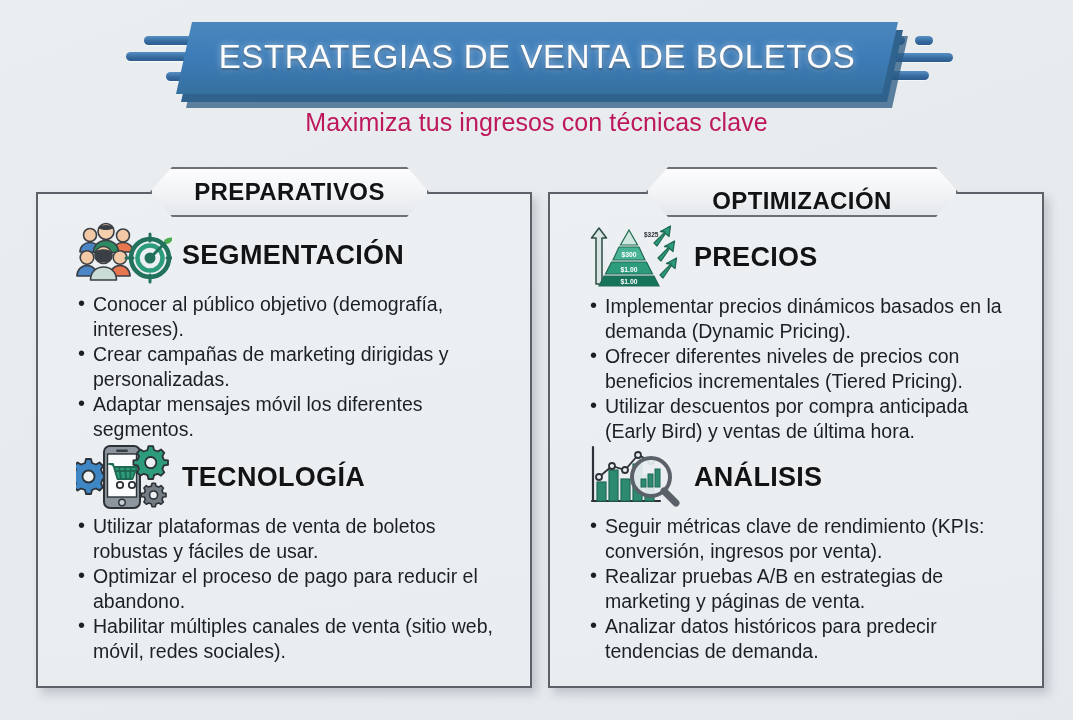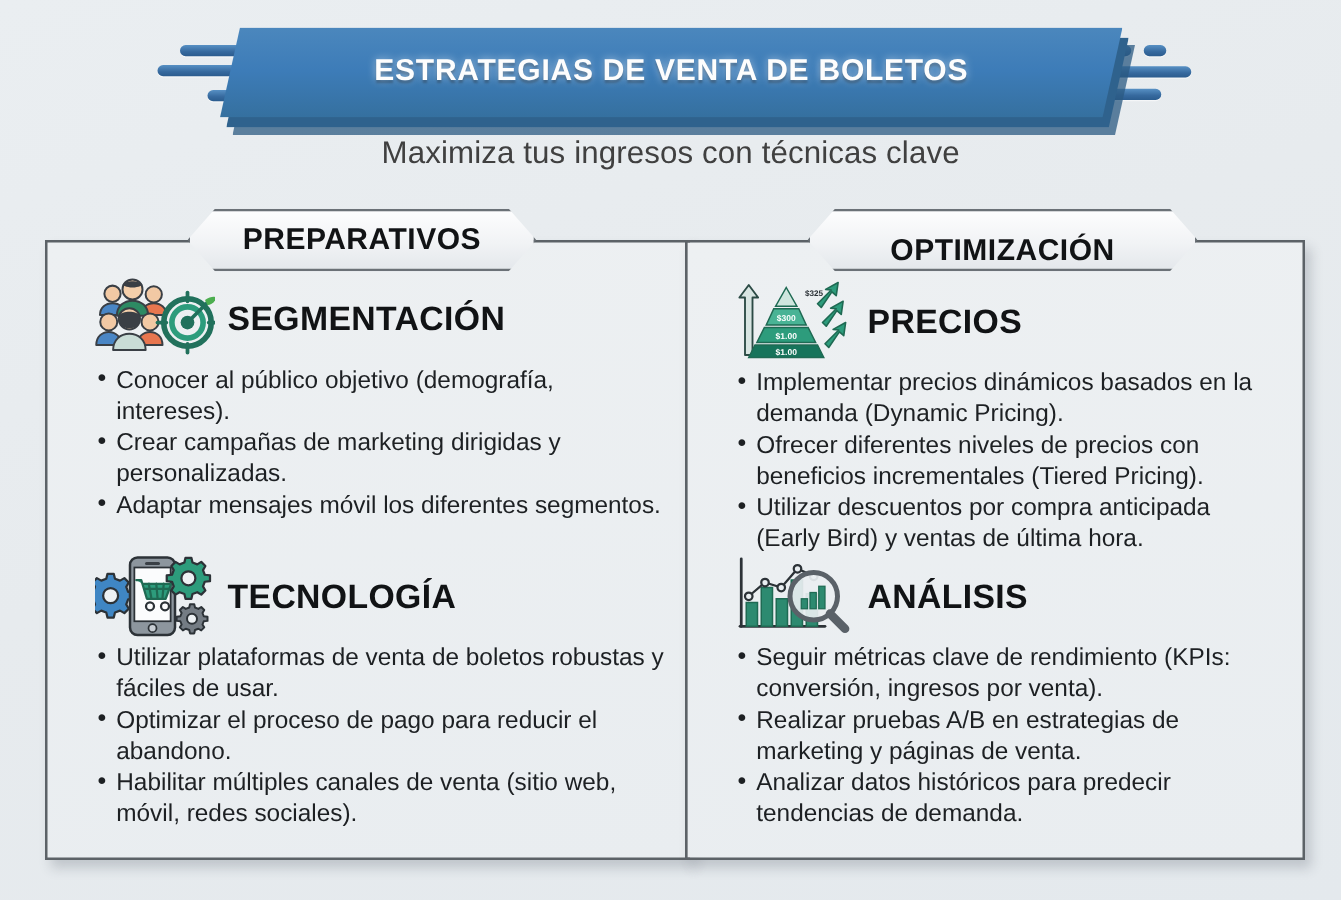--- a/index.html
+++ b/index.html
@@ -49,40 +49,40 @@
   .banner-shadow-b{
     position:absolute;left:186px;top:14px;width:722px;height:72px;
     background:#2b5a82;opacity:.75;
     clip-path:polygon(16px 0, 100% 0, calc(100% - 16px) 100%, 0 100%);
     z-index:1;
     filter:blur(.4px);
   }
   .banner-title{
     position:absolute;inset:0;
     display:flex;align-items:center;justify-content:center;
-    font-size:24px;font-weight:bold;letter-spacing:.6px;
+    font-size:33px;font-weight:normal;letter-spacing:.6px;
     color:#fdfdfd;
     text-shadow:0 0 7px rgba(255,255,255,.55),0 2px 2px rgba(0,0,0,.32);
     white-space:nowrap;
     padding-bottom:2px;
   }
   .subtitle{
     position:absolute;left:0;top:108px;width:1073px;
-    text-align:center;font-size:25px;color:#404040;
+    text-align:center;font-size:25px;color:#be185d;
     letter-spacing:.1px;
   }
 
   
   .panel{
     position:absolute;top:192px;height:492px;
     background:linear-gradient(170deg,#edf0f2 0%,#e9edf0 100%);
     border:2px solid #5c6267;
     box-shadow:5px 6px 9px rgba(60,70,80,.22);
   }
-  .panel.left{left:36px;width:492px;padding-left:20px;}
+  .panel.left{left:36px;width:492px;}
   .panel.right{left:548px;width:492px;}
 
   .tag{
     position:absolute;top:-27px;height:46px;
     background:linear-gradient(180deg,#fdfdfe 0%,#f1f3f5 55%,#e4e8ec 100%);
     border:2px solid #6b7177;
     clip-path:polygon(22px 0, calc(100% - 22px) 0, 100% 50%, calc(100% - 22px) 100%, 22px 100%, 0 50%);
     display:flex;align-items:center;justify-content:center;
     box-shadow:3px 4px 7px rgba(60,70,80,.25);
     z-index:5;

